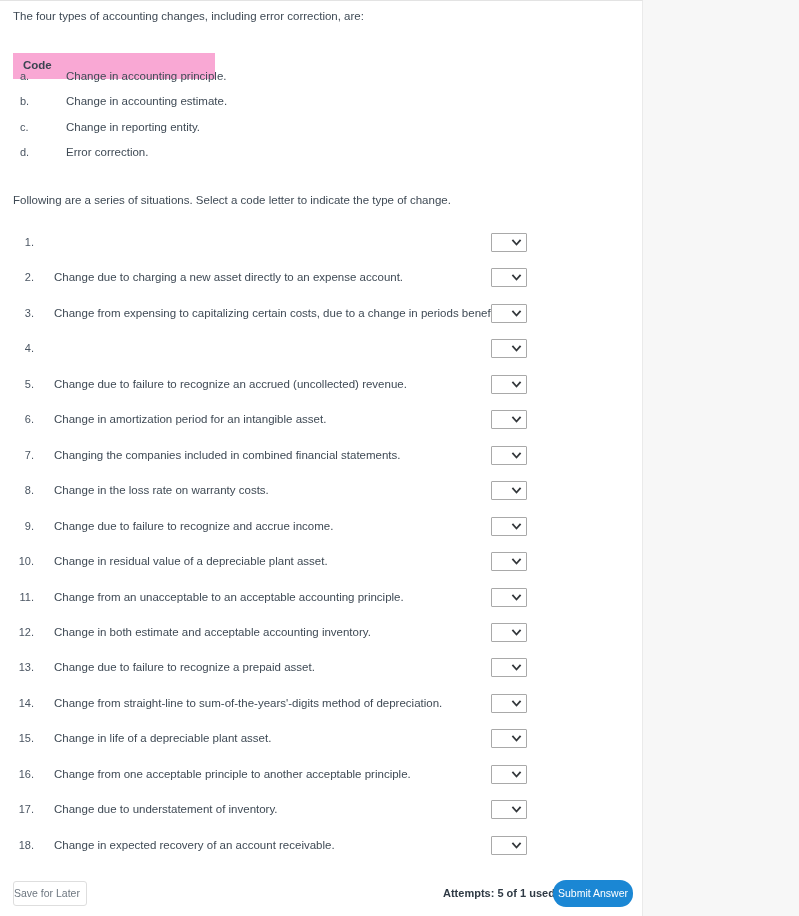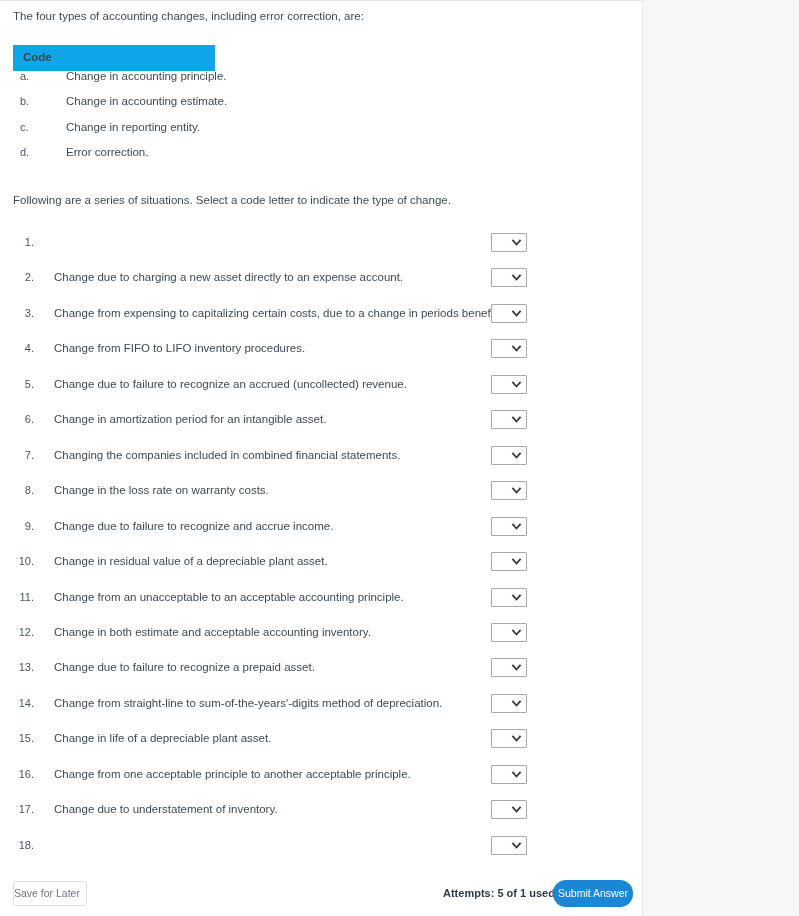--- a/index.html
+++ b/index.html
@@ -37,24 +37,24 @@
     top: 8px;
     font-size: 11.5px;
     line-height: 15px;
     color: #3f4a55;
     white-space: nowrap;
   }
   
   .code-header {
     position: absolute;
     left: 13px;
-    top: 44px;
+    top: 52px;
     width: 202px;
     height: 26px;
-    background: #0ea5e9;
+    background: #f9a8d4;
     box-sizing: border-box;
   }
   .code-header-label {
     position: absolute;
     left: 10px;
     top: 6px;
     font-size: 11.5px;
     font-weight: bold;
     color: #3a4450;
   }
@@ -230,21 +230,20 @@
           <span class="sit-num">3.</span>
           <span class="sit-text">Change from expensing to capitalizing certain costs, due to a change in periods benefited.</span>
           <div class="sit-select"><span></span><span class="chev">
               <svg viewBox="0 0 11 13" width="11" height="13" aria-hidden="true">
                 <path d="M2 4.5 L5.5 8.5 L9 4.5" fill="none" stroke="#33373b" stroke-width="1.8" stroke-linecap="square"></path>
               </svg>
             </span></div>
         </div>
         <div class="sit-row" style="top: 338.35px;">
           <span class="sit-num">4.</span>
-          <span class="sit-text">Change from FIFO to LIFO inventory procedures.</span>
           <div class="sit-select"><span></span><span class="chev">
               <svg viewBox="0 0 11 13" width="11" height="13" aria-hidden="true">
                 <path d="M2 4.5 L5.5 8.5 L9 4.5" fill="none" stroke="#33373b" stroke-width="1.8" stroke-linecap="square"></path>
               </svg>
             </span></div>
         </div>
         <div class="sit-row" style="top: 373.8px;">
           <span class="sit-num">5.</span>
           <span class="sit-text">Change due to failure to recognize an accrued (uncollected) revenue.</span>
           <div class="sit-select"><span></span><span class="chev">
@@ -356,20 +355,21 @@
           <span class="sit-num">17.</span>
           <span class="sit-text">Change due to understatement of inventory.</span>
           <div class="sit-select"><span></span><span class="chev">
               <svg viewBox="0 0 11 13" width="11" height="13" aria-hidden="true">
                 <path d="M2 4.5 L5.5 8.5 L9 4.5" fill="none" stroke="#33373b" stroke-width="1.8" stroke-linecap="square"></path>
               </svg>
             </span></div>
         </div>
         <div class="sit-row" style="top: 834.65px;">
           <span class="sit-num">18.</span>
+          <span class="sit-text">Change in expected recovery of an account receivable.</span>
           <div class="sit-select"><span></span><span class="chev">
               <svg viewBox="0 0 11 13" width="11" height="13" aria-hidden="true">
                 <path d="M2 4.5 L5.5 8.5 L9 4.5" fill="none" stroke="#33373b" stroke-width="1.8" stroke-linecap="square"></path>
               </svg>
             </span></div>
         </div>
       </div>
 
     <button class="save-btn">Save for Later</button>
     <div class="attempts">Attempts: 5 of 1 used</div>

